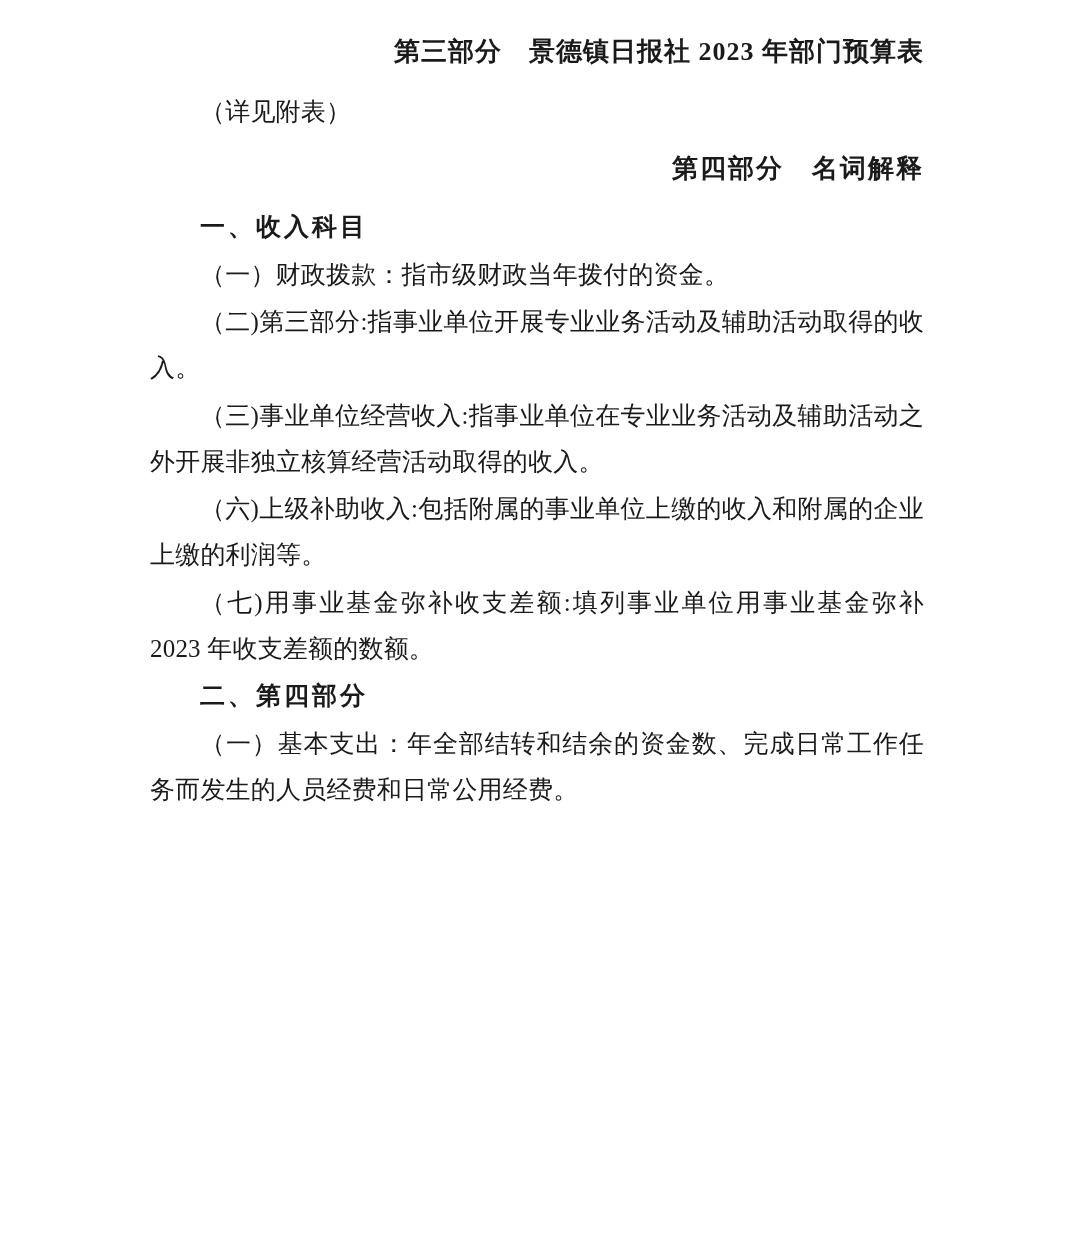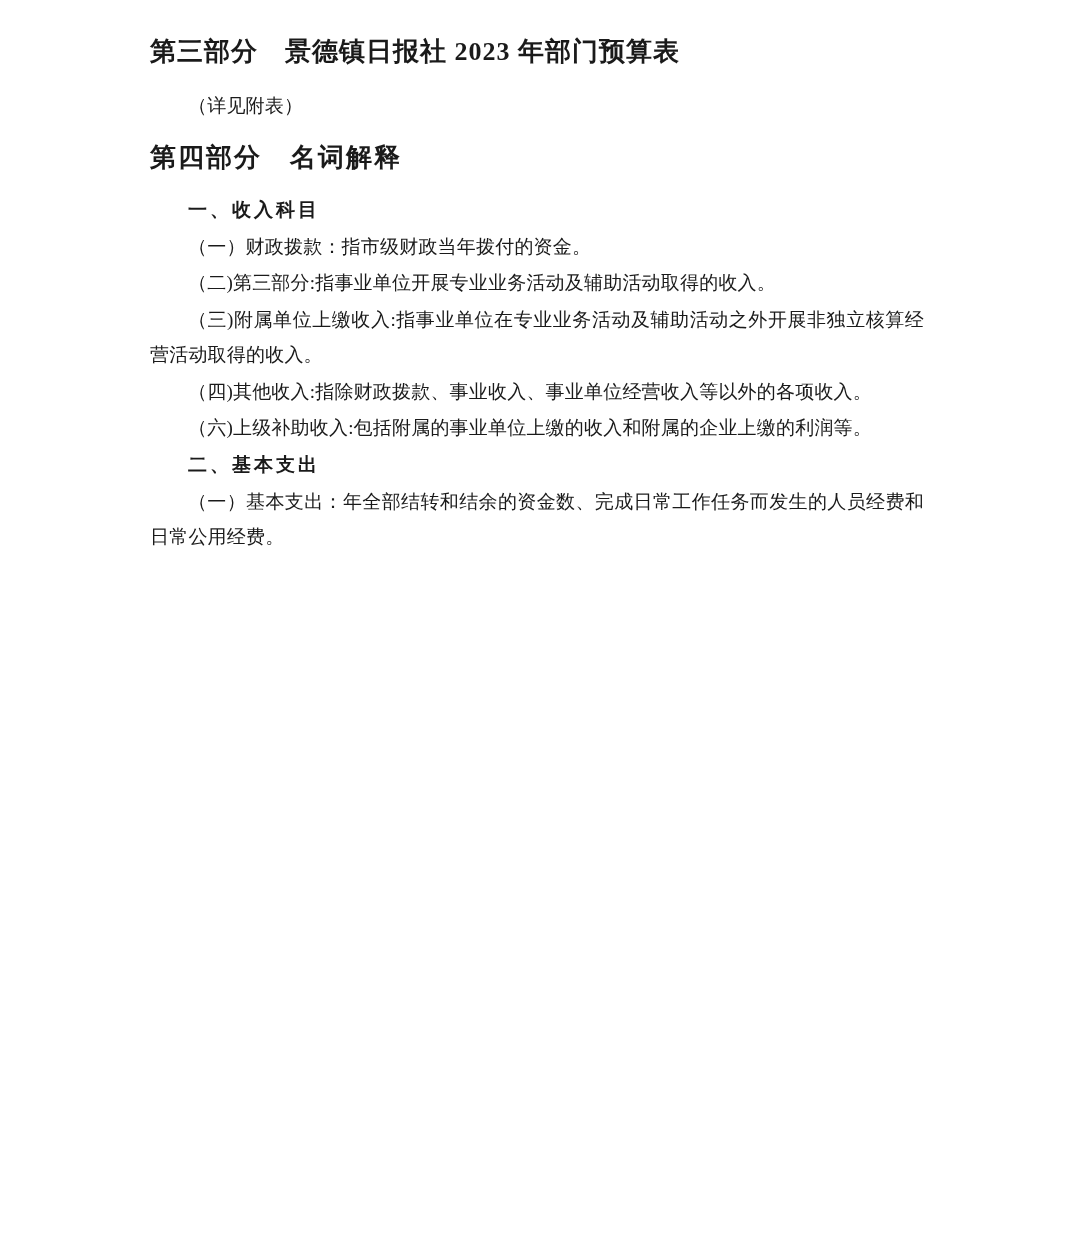--- a/index.html
+++ b/index.html
@@ -15,39 +15,39 @@
     overflow: hidden;
   }
   .page {
     width: 1074px;
     height: 1250px;
     box-sizing: border-box;
     padding: 18px 150px 0 150px;
     position: relative;
   }
   .heading {
-    text-align: left;
+    text-align: right;
     font-size: 26px;
     font-weight: bold;
     letter-spacing: 1px;
     line-height: 1.5;
     margin: 8px 0 6px 0;
   }
   .heading-1 {
     margin-top: 14px;
     margin-bottom: 18px;
   }
   .heading-2 {
     margin-top: 14px;
     margin-bottom: 16px;
     letter-spacing: 2px;
     font-family: Liberation Serif, serif;
   }
   .para {
-    font-size: 19px;
+    font-size: 25px;
     line-height: 1.83;
     text-align: justify;
     text-justify: inter-ideograph;
     margin: 0 0 2px 0;
     text-indent: 2em;
     letter-spacing: 0.2px;
   }
   .para.nojust {
     text-align: left;
   }
@@ -66,26 +66,26 @@
   <p class="para nojust">（详见附表）</p>
 
   <h1 class="heading heading-2">第四部分　名词解释</h1>
 
   <p class="para nojust spaced">一、收入科目</p>
 
   <p class="para nojust">（一）财政拨款：指市级财政当年拨付的资金。</p>
 
   <p class="para">（二)第三部分:指事业单位开展专业业务活动及辅助活动取得的收入。</p>
 
-  <p class="para">（三)附属单位上缴收入:指事业单位在专业业务活动及辅助活动之外开展非独立核算经营活动取得的收入。</p>
+  <p class="para">（三)事业单位经营收入:指事业单位在专业业务活动及辅助活动之外开展非独立核算经营活动取得的收入。</p>
 
-  <p class="para">（四)其他收入:指除财政拨款、事业收入、事业单位经营收入等以外的各项收入。</p>
 
 
   <p class="para">（六)上级补助收入:包括附属的事业单位上缴的收入和附属的企业上缴的利润等。</p>
 
+  <p class="para">（七)用事业基金弥补收支差额:填列事业单位用事业基金弥补 2023 年收支差额的数额。</p>
 
 
-  <p class="para nojust spaced">二、基本支出</p>
+  <p class="para nojust spaced">二、第四部分</p>
 
   <p class="para">（一）基本支出：年全部结转和结余的资金数、完成日常工作任务而发生的人员经费和日常公用经费。</p>
 
 </div>
 
 </body></html>

